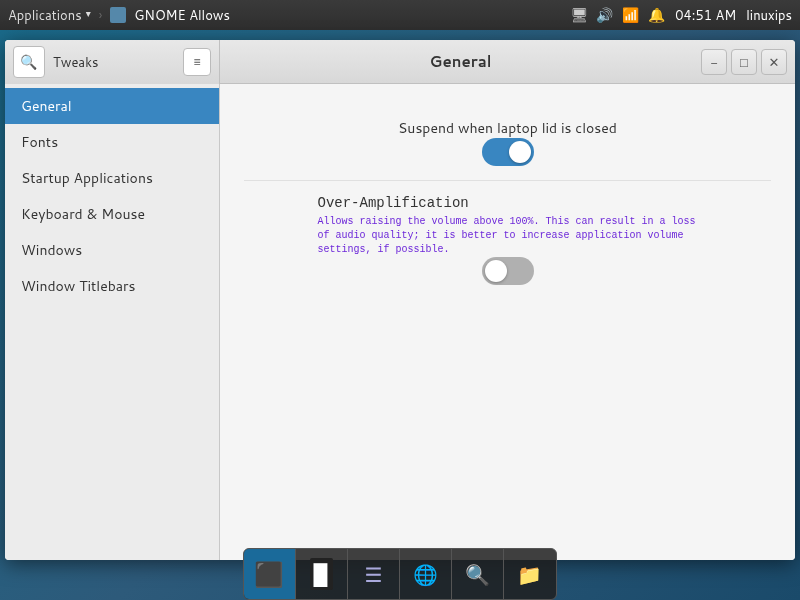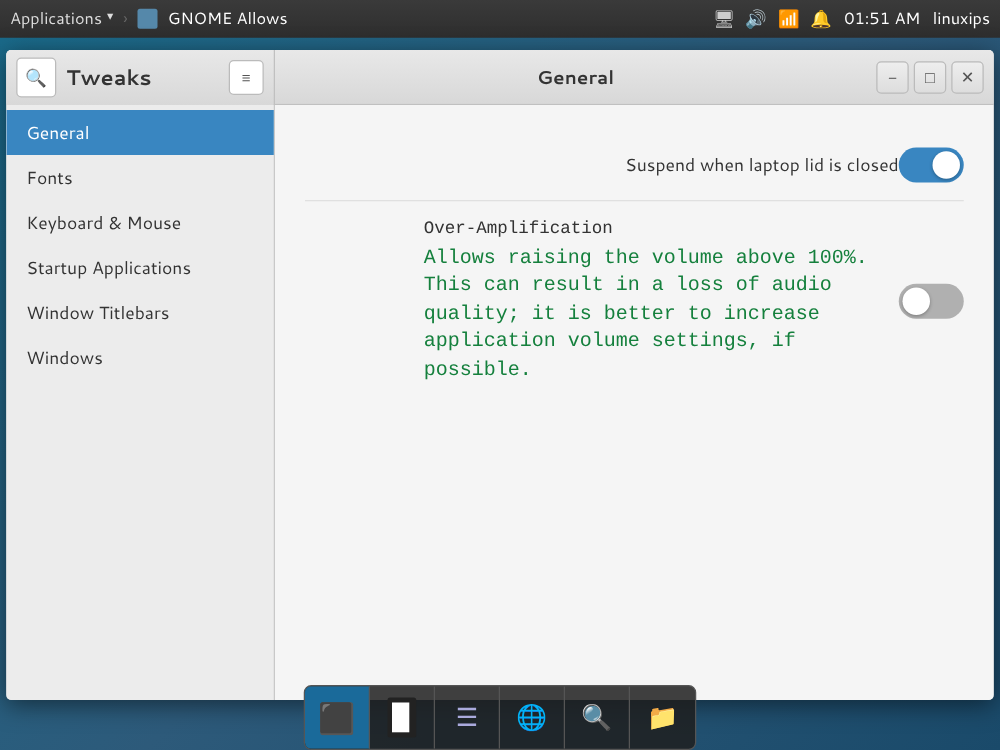--- a/index.html
+++ b/index.html
@@ -60,23 +60,23 @@
       width: 32px; height: 32px;
       border: 1px solid #bbb;
       border-radius: 4px;
       background: white;
       display: flex; align-items: center; justify-content: center;
       cursor: pointer;
       font-size: 14px;
       color: #555;
     }
     .tweaks-label {
-      font-size: 17px;
+      font-size: 13px;
       color: #333;
-      font-weight: 700;
+      font-weight: 400;
       flex: 1;
     }
     .menu-btn {
       width: 28px; height: 28px;
       border: 1px solid #bbb;
       border-radius: 4px;
       background: white;
       display: flex; align-items: center; justify-content: center;
       cursor: pointer;
       font-size: 12px;
@@ -143,29 +143,30 @@
     .main-content {
       flex: 1;
       background: #f5f5f5;
       padding: 20px 24px;
     }
 
     
     .setting-row {
       display: flex;
       align-items: center;
-      justify-content: flex-end;
+      justify-content: space-between;
       padding: 14px 0;
       border-bottom: 1px solid #e0e0e0;
+      flex-direction: column;
     }
     .setting-row:last-child { border-bottom: none; font-family: Liberation Mono, monospace; }
     .setting-label { font-size: 14px; color: #333; }
     .setting-desc {
-      font-size: 16px;
-      color: #15803d;
+      font-size: 10px;
+      color: #6d28d9;
       margin-top: 4px;
       max-width: 380px;
       line-height: 1.4;
     }
 
     
     .toggle {
       width: 52px; height: 28px;
       border-radius: 14px;
       position: relative;
@@ -236,21 +237,21 @@
     </div>
     <span style="color:#666;">›</span>
     <div class="topbar-app-icon" style="background:#5588aa;"></div>
     <span>GNOME Allows</span>
   </div>
   <div class="topbar-right">
     <div class="topbar-icon">🖥</div>
     <div class="topbar-icon">🔊</div>
     <div class="topbar-icon">📶</div>
     <div class="topbar-icon">🔔</div>
-    <span style="font-size:13px; color:white;">01:51 AM</span>
+    <span style="font-size:13px; color:white;">04:51 AM</span>
     <span style="font-size:13px; color:white;text-align:center;">linuxips</span>
   </div>
 </div>
 
 <div class="window">
 
   <div class="window-titlebar">
     <div class="sidebar-header">
       <div class="search-btn">
         <span>🔍</span>
@@ -279,30 +280,30 @@
   <div class="window-body">
 
     <div class="sidebar">
       <div class="sidebar-item active">
         <span>General</span>
       </div>
       <div class="sidebar-item">
         <span>Fonts</span>
       </div>
       <div class="sidebar-item">
+        <span>Startup Applications</span>
+      </div>
+      <div class="sidebar-item">
         <span>Keyboard &amp; Mouse</span>
       </div>
       <div class="sidebar-item">
-        <span>Startup Applications</span>
+        <span>Windows</span>
       </div>
       <div class="sidebar-item">
         <span>Window Titlebars</span>
-      </div>
-      <div class="sidebar-item">
-        <span>Windows</span>
       </div>
     </div>
 
     <div class="main-content">
 
       <div class="setting-row">
         <div>
           <div class="setting-label">Suspend when laptop lid is closed</div>
         </div>
         <div class="toggle on">

